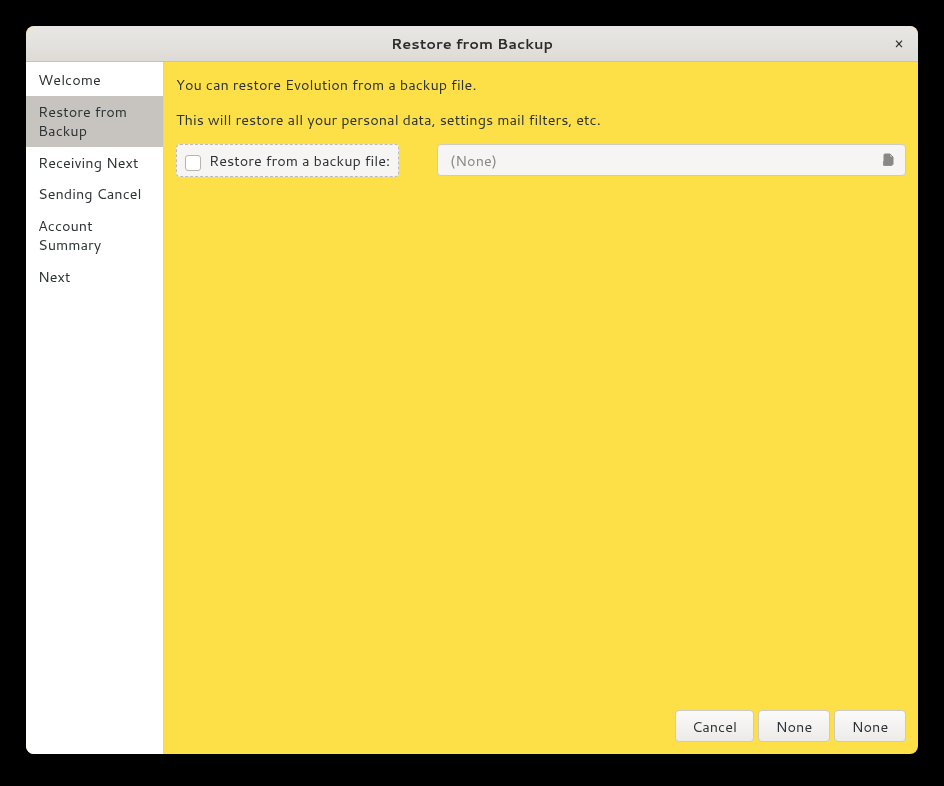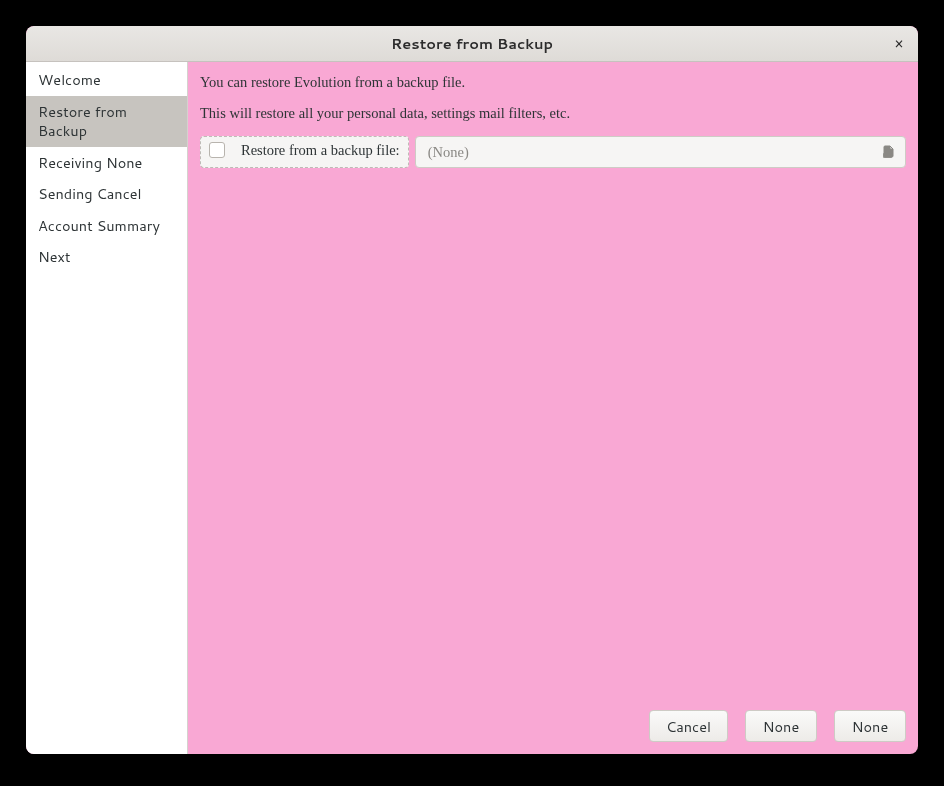--- a/index.html
+++ b/index.html
@@ -8,21 +8,21 @@
     width: 944px; height: 786px;
     background: #000;
     font-family: Cantarell, "DejaVu Sans", "Segoe UI", sans-serif;
     font-size: 14.5px;
     color: #2e3436;
   }
   .window {
     position: absolute;
     left: 26px; top: 26px;
     width: 892px; height: 728px;
-    background: #f9a8d4;
+    background: #fde047;
     border-radius: 8px;
     box-shadow: 0 4px 20px rgba(0,0,0,0.4);
     display: flex;
     flex-direction: column;
     overflow: hidden;
   }
   
   .titlebar {
     height: 36px;
     background: linear-gradient(to bottom, #e9e7e4, #dedbd7);
@@ -49,21 +49,21 @@
     color: #2c2c2c;
   }
 
   
   .body {
     flex: 1;
     display: flex;
     min-height: 0;
   }
   .sidebar {
-    width: 162px;
+    width: 138px;
     background: #fff;
     border-right: 1px solid #d5d2ce;
     padding-top: 2px;
   }
   .sidebar-item {
     padding: 6px 12px;
     cursor: default;
     color: #2e3436;
     line-height: 1.35;
   }
@@ -72,33 +72,32 @@
   }
 
   .main {
     flex: 1;
     display: flex;
     flex-direction: column;
     padding: 12px;
   }
   .content {
     flex: 1;
-    font-family: Liberation Serif, serif;
   }
   .desc-line { margin-bottom: 14px; }
   .form-row {
     display: flex;
     align-items: stretch;
     gap: 6px;
     margin-top: 10px;
   }
   .check-wrap {
     display: flex;
-    align-items: flex-start;
-    gap: 16px;
+    align-items: flex-end;
+    gap: 8px;
     border: 1px dashed #bebbb6;
     border-radius: 4px;
     padding: 5px 8px;
     background: #f6f5f4;
   }
   .checkbox {
     width: 16px; height: 16px;
     border: 1px solid #b8b4ae;
     border-radius: 3px;
     background: #fff;
@@ -106,34 +105,35 @@
   .file-field {
     flex: 1;
     display: flex;
     align-items: center;
     border: 1px solid #cecbc5;
     border-radius: 4px;
     background: #f6f5f4;
     padding: 0 8px 0 12px;
     height: 32px;
     color: #8a8884;
+    margin-left: 32px;
   }
   .file-field .placeholder {
     flex: 1;
   }
   .file-icon {
     width: 16px; height: 16px;
     color: #8a8884;
   }
 
   
   .footer {
     display: flex;
     justify-content: flex-end;
-    gap: 17px;
+    gap: 4px;
     padding-top: 8px;
   }
   .btn {
     min-width: 72px;
     height: 32px;
     padding: 0 16px;
     background: linear-gradient(to bottom, #fafaf9, #edebe8);
     border: 1px solid #cecbc5;
     border-radius: 4px;
     display: flex;
@@ -156,21 +156,21 @@
 
   <div class="body">
     <div class="sidebar">
       <div class="sidebar-item">
         <span>Welcome</span>
       </div>
       <div class="sidebar-item active">
         <span>Restore from Backup</span>
       </div>
       <div class="sidebar-item">
-        <span>Receiving None</span>
+        <span>Receiving Next</span>
       </div>
       <div class="sidebar-item">
         <span>Sending Cancel</span>
       </div>
       <div class="sidebar-item">
         <span>Account Summary</span>
       </div>
       <div class="sidebar-item">
         <span>Next</span>
       </div>

